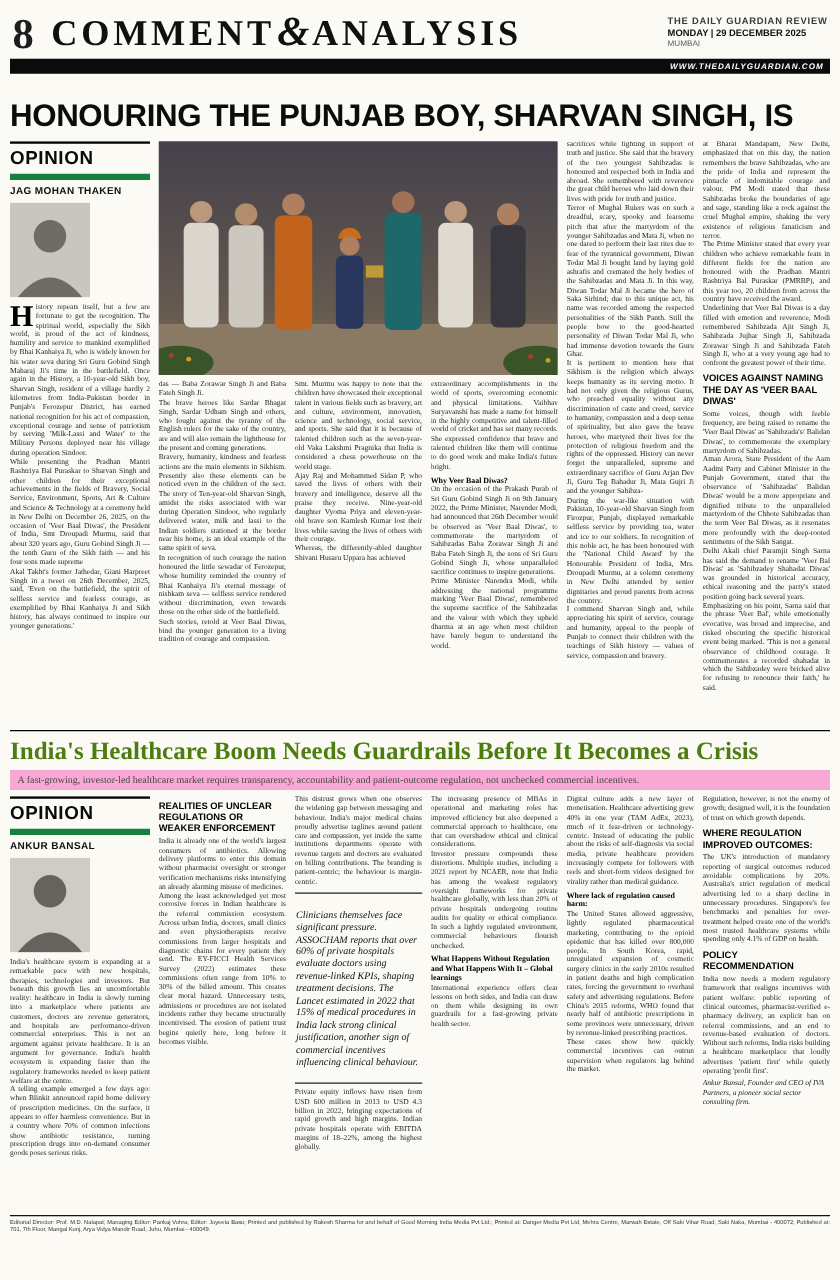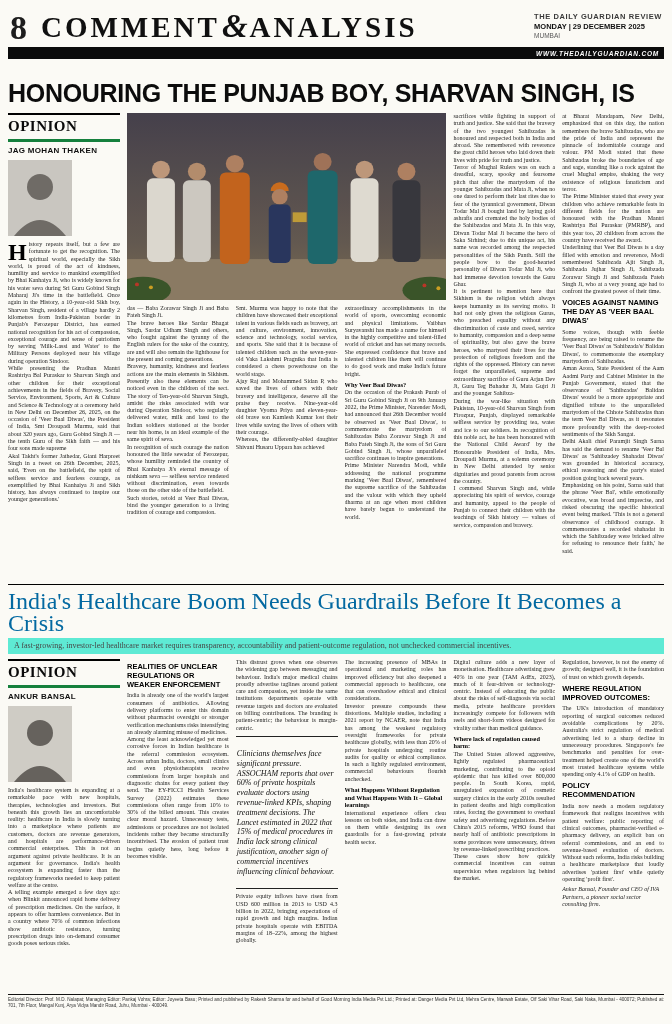--- a/index.html
+++ b/index.html
@@ -28,29 +28,29 @@
   .photo{width:100%;height:100%;background:#3c3745;overflow:hidden}
   .photo svg{display:block;width:100%;height:100%}
   .cA{grid-column:2;grid-row:2}.cB{grid-column:3;grid-row:2}.cC{grid-column:4;grid-row:2}
   .cD{grid-column:5;grid-row:1/-1}.cE{grid-column:6;grid-row:1/-1}
   .col{overflow:hidden}
   .coltext{font-size:6px;line-height:7.3px;text-align:justify;white-space:pre-line;color:#1c1c1c}
   .dropcap{float:left;font-size:24px;line-height:20px;font-weight:bold;padding:1px 2px 0 0;color:#000}
   .col-subhead{font-family:Liberation Sans, sans-serif;font-weight:800;font-size:7.5px;line-height:8.8px;
                margin:4px 0 3px;color:#000;text-transform:uppercase}
   .mini-bold{font-weight:bold;font-size:6.3px;line-height:7.5px;margin:3px 0 1px;color:#000}
-  .opinion-slug{border-top:2.5px solid #000;border-bottom:3px solid #15803d;padding:3px 0 4px;margin-bottom:4px;
-                font-family:Liberation Serif, serif;font-weight:800;font-size:15px;letter-spacing:.5px;color:#0a0a0a}
+  .opinion-slug{border-top:2.5px solid #000;border-bottom:5px solid #15803d;padding:3px 0 4px;margin-bottom:4px;
+                font-family:Liberation Sans, sans-serif;font-weight:800;font-size:15px;letter-spacing:.5px;color:#0a0a0a}
   .author-name{font-family:"Liberation Sans",sans-serif;font-weight:800;font-size:8px;letter-spacing:.3px;margin:1px 0 5px;color:#101010}
   .author-photo{width:64px;height:76px;margin-bottom:5px;overflow:hidden}
   .author-photo svg{display:block}
   
   .divider{border-top:1.5px solid #000;margin:3px 8px 0}
-  .a2-headline{padding:5px 8px 4px;font-weight:normal;font-size:24px;line-height:22px;color:#0369a1}
-  .standfirst{margin:0 8px 5px;background:#5eead4;color:#474747;font-size:8px;line-height:10px;padding:3px 6px}
+  .a2-headline{padding:5px 8px 4px;font-weight:bold;font-size:20px;line-height:22px;color:#4d7c0f}
+  .standfirst{margin:0 8px 5px;background:#f9a8d4;color:#474747;font-size:8px;line-height:10px;padding:3px 6px}
   .a2{height:330px;grid-template-rows:1fr;overflow:hidden}
   .a2 .sidebar{grid-row:1}
   .a2 .c1{grid-column:2}.a2 .c2{grid-column:3}.a2 .c3{grid-column:4}.a2 .c4{grid-column:5}.a2 .c5{grid-column:6}
   .pullquote{border-top:1.2px solid #222;border-bottom:1.2px solid #222;margin:4px 0;padding:12px 1px;
              font-style:italic;font-size:8px;line-height:9.8px;color:#101010}
   .bio{font-style:italic;font-size:6px;line-height:7.3px;margin-top:3px;color:#222}
   
   .colophon{margin:5px 8px 0;border-top:1px solid #111;padding-top:2px;font-family:"Liberation Sans",sans-serif;
             font-size:4.6px;line-height:5.9px;color:#333;text-align:justify}
 </style>

